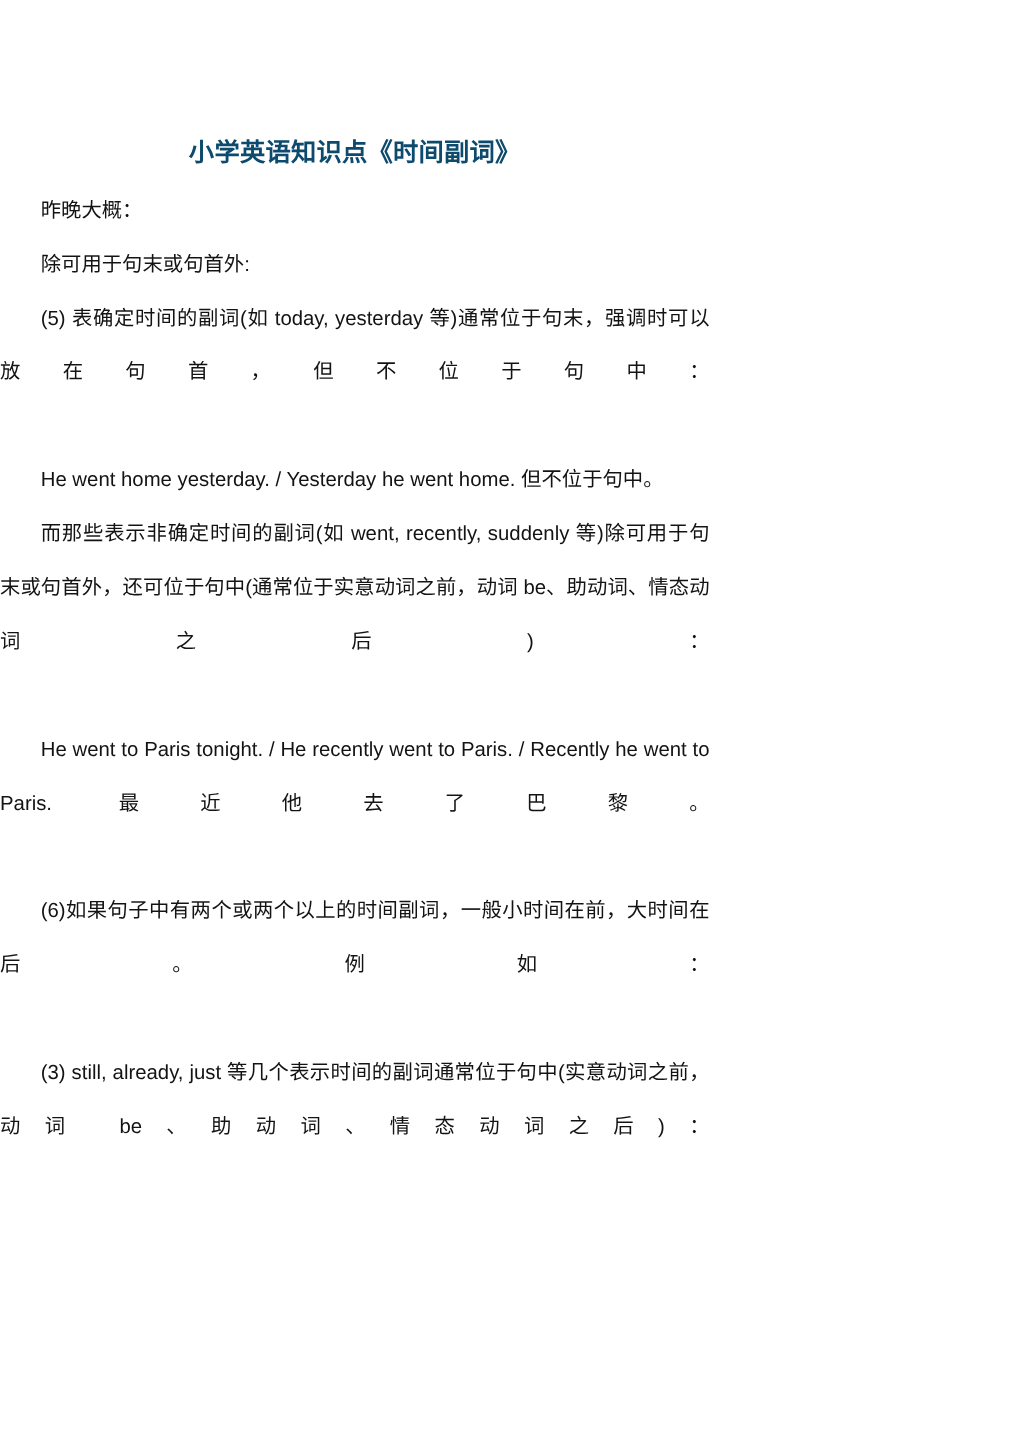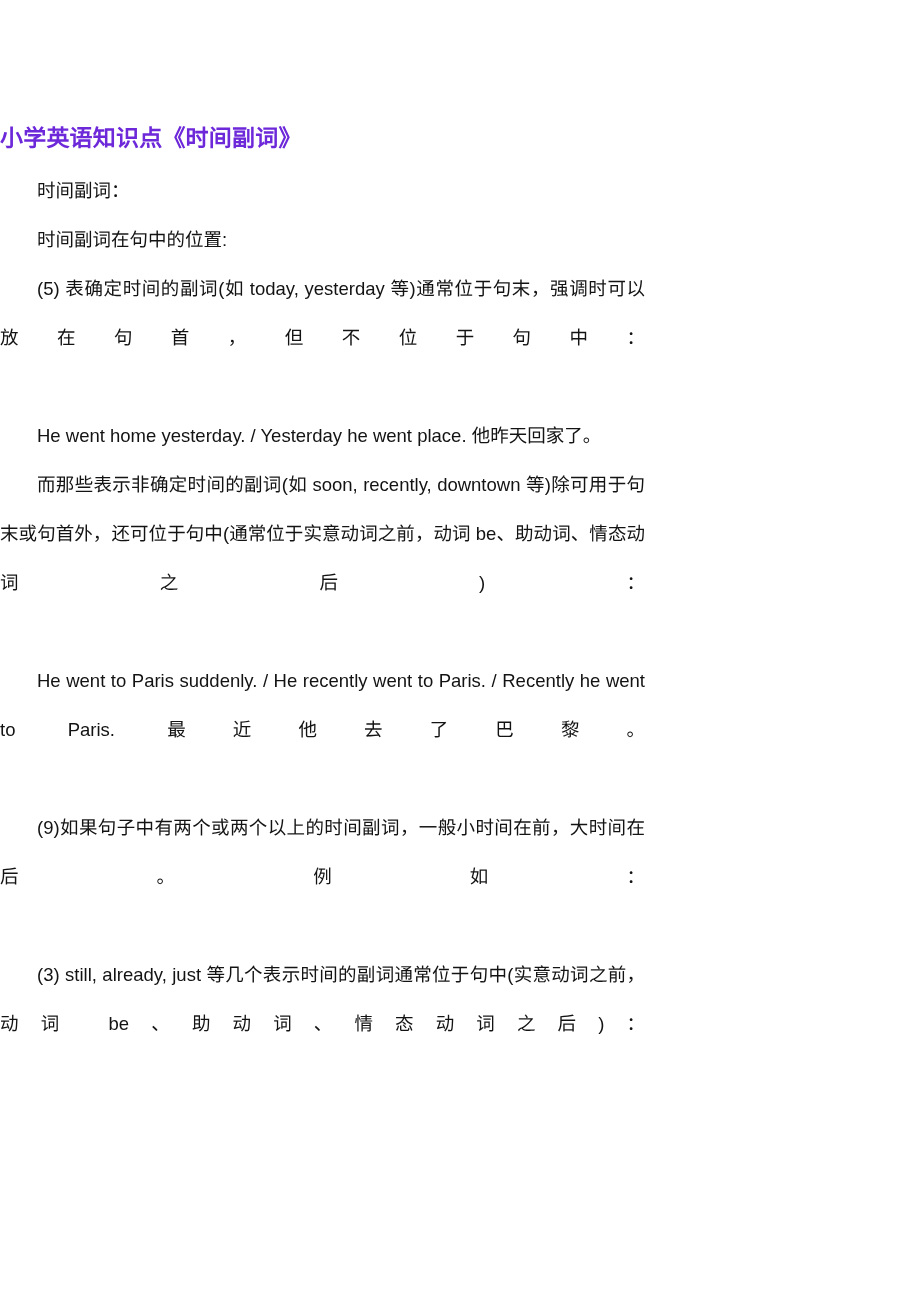--- a/index.html
+++ b/index.html
@@ -18,22 +18,22 @@
     box-sizing: border-box;
   }
 
   .doc-title {
     margin: 0;
     padding: 0;
     font-family: "Liberation Sans", "DejaVu Sans", sans-serif;
     font-weight: bold;
     font-size: 23px;
     line-height: 34px;
-    color: #6d28d9;
-    text-align: left;
+    color: #0c4a6e;
+    text-align: center;
     letter-spacing: 0.2px;
     position: absolute;
     top: 121px;
     left: 0;
     width: 645px;
   }
 
   .body-block {
     position: absolute;
     top: 166px;
@@ -68,32 +68,32 @@
 </style>
 </head>
 <body>
 
 <div class="page">
 
   <h1 class="doc-title">小学英语知识点《时间副词》</h1>
 
   <div class="body-block">
 
-    <p class="para no-stretch">时间副词：</p>
+    <p class="para no-stretch">昨晚大概：</p>
 
 
-    <p class="para no-stretch">时间副词在句中的位置:</p>
+    <p class="para no-stretch">除可用于句末或句首外:</p>
 
     <p class="para">(5) 表确定时间的副词(如 today, yesterday 等)通常位于句末，强调时可以放在句首，但不位于句中：</p>
 
-    <p class="para no-stretch">He went home yesterday. / Yesterday he went place. 他昨天回家了。</p>
+    <p class="para no-stretch">He went home yesterday. / Yesterday he went home. 但不位于句中。</p>
 
-    <p class="para">而那些表示非确定时间的副词(如 soon, recently, downtown 等)除可用于句末或句首外，还可位于句中(通常位于实意动词之前，动词 be、助动词、情态动词之后)：</p>
+    <p class="para">而那些表示非确定时间的副词(如 went, recently, suddenly 等)除可用于句末或句首外，还可位于句中(通常位于实意动词之前，动词 be、助动词、情态动词之后)：</p>
 
-    <p class="para">He went to Paris suddenly. / He recently went to Paris. / Recently he went to Paris. 最近他去了巴黎。</p>
+    <p class="para">He went to Paris tonight. / He recently went to Paris. / Recently he went to Paris. 最近他去了巴黎。</p>
 
-    <p class="para">(9)如果句子中有两个或两个以上的时间副词，一般小时间在前，大时间在后。例如：</p>
+    <p class="para">(6)如果句子中有两个或两个以上的时间副词，一般小时间在前，大时间在后。例如：</p>
 
 
     <p class="para">(3) still, already, just 等几个表示时间的副词通常位于句中(实意动词之前，动词 be、助动词、情态动词之后)：</p>
 
   </div>
 </div>
 
 </body></html>

